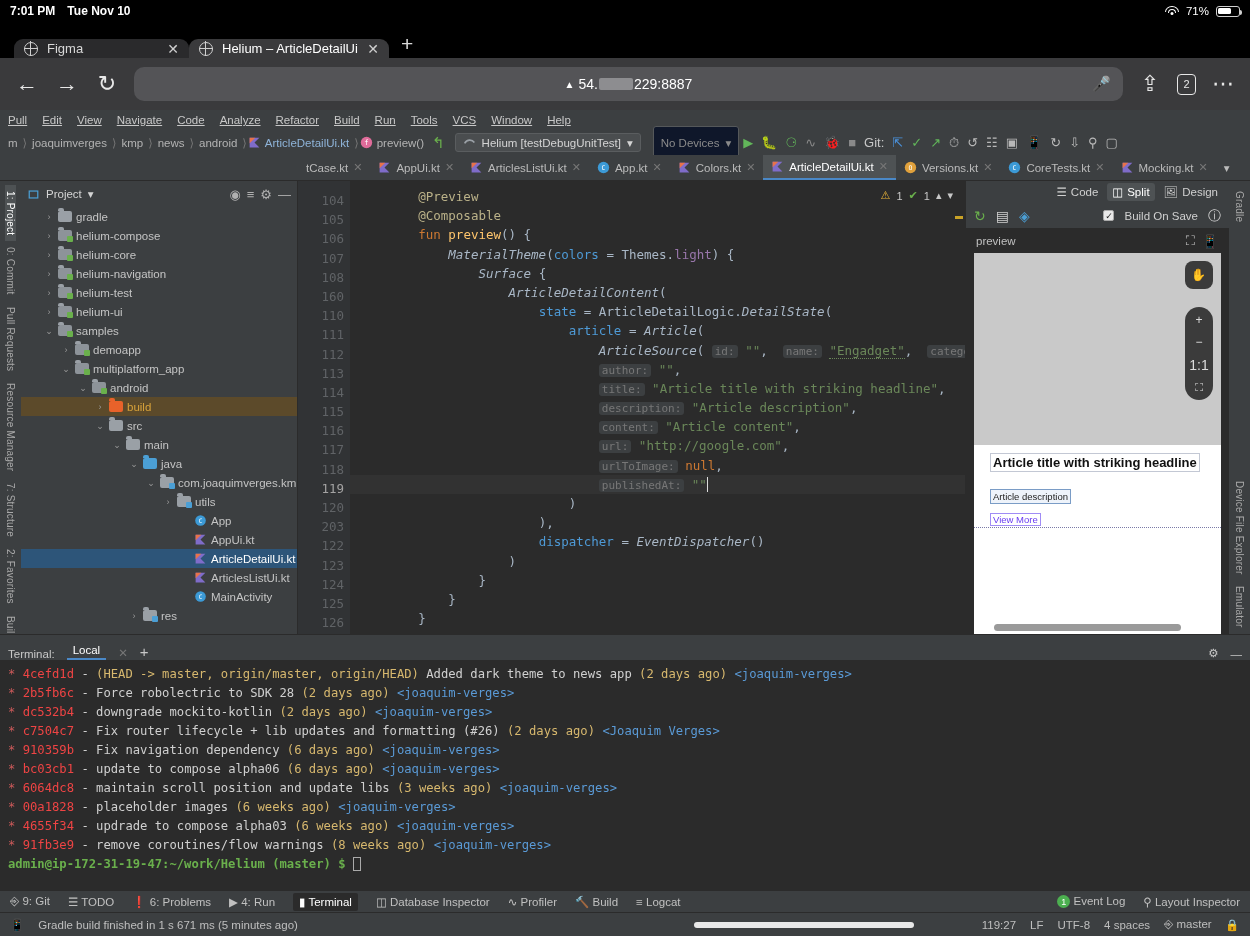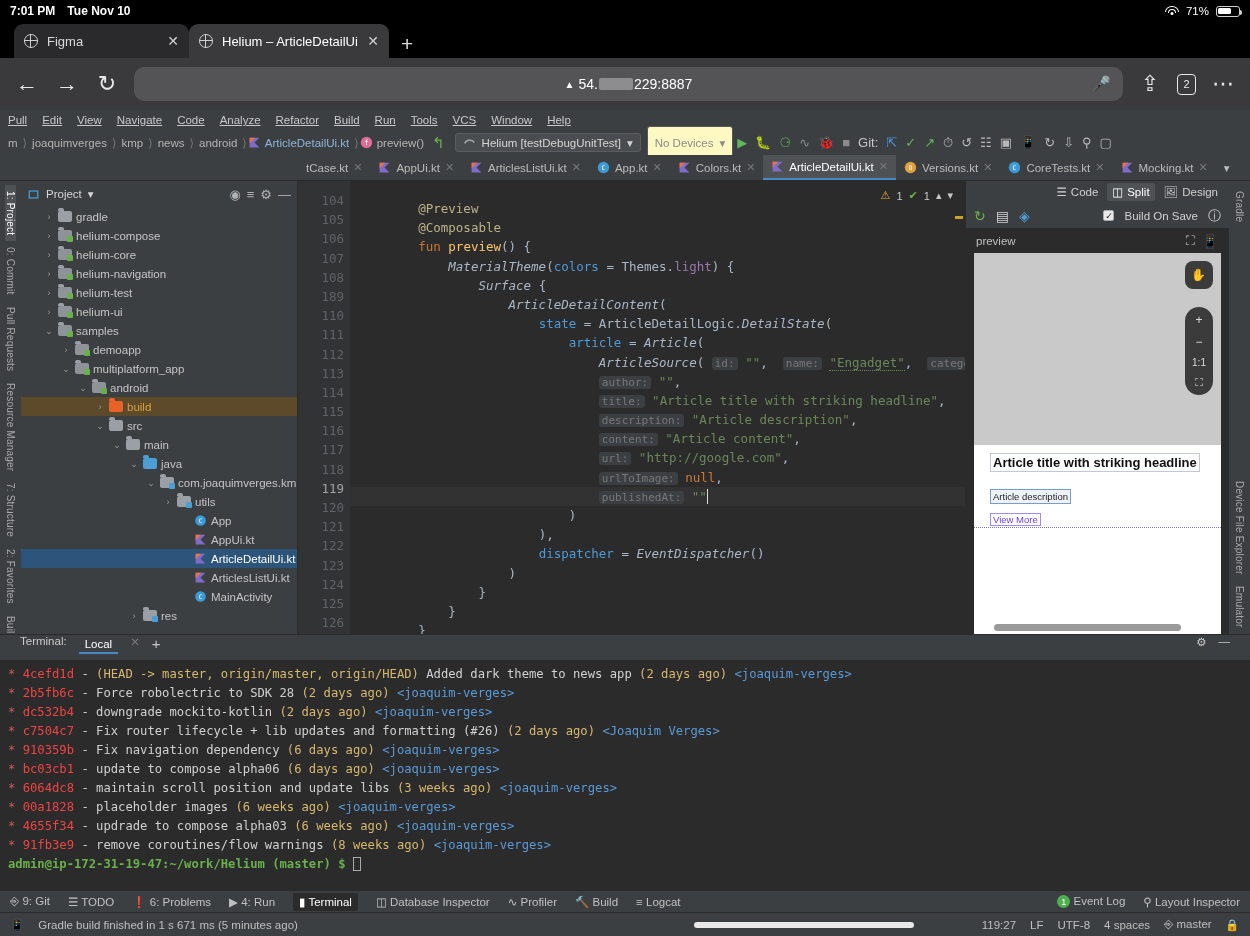--- a/index.html
+++ b/index.html
@@ -14,21 +14,21 @@
   .wifi-ico i { position:absolute; left:50%; transform:translateX(-50%); border:1.6px solid #fff; border-bottom:none; border-radius:50% 50% 0 0 / 100% 100% 0 0; }
   .wifi-ico i.a { width:14px; height:6px; top:0; }
   .wifi-ico i.b { width:8px; height:4px; top:3px; }
   .wifi-ico i.c { width:3px; height:3px; top:6px; background:#fff; border-radius:50%; border:none; }
   .batt { width:24px; height:11px; border:1.3px solid #cfcfcf; border-radius:3px; position:relative; }
   .batt:after { content:""; position:absolute; right:-3px; top:3px; width:2px; height:5px; background:#cfcfcf; border-radius:0 2px 2px 0; }
   .batt i { position:absolute; left:1.3px; top:1.3px; bottom:1.3px; width:60%; background:#fff; border-radius:1.5px; display:block; }
 
   
   #tabsbar { height:36px; background:#000; display:flex; align-items:flex-end; padding-left:14px; }
-  .btab { height:34px; min-width:175px; max-width:200px; border-radius:9px 9px 0 0; display:flex; align-items:center; padding:0 10px; gap:9px; font-size:13px; }
+  .btab { height:19px; min-width:175px; max-width:200px; border-radius:9px 9px 0 0; display:flex; align-items:center; padding:0 10px; gap:9px; font-size:13px; }
   .btab.inactive { background:#2a2a2c; color:#d8d8d8; }
   .btab.active { background:#3a3a3c; color:#fff; }
   .btab .title { flex:1; overflow:hidden; white-space:nowrap; text-overflow:clip; }
   .globe { width:14px; height:14px; border-radius:50%; border:1.4px solid #cfcfcf; position:relative; flex:none; }
   .globe:before { content:""; position:absolute; left:5px; top:-1.4px; bottom:-1.4px; width:0; border-left:1.2px solid #cfcfcf; }
   .globe:after { content:""; position:absolute; left:-1.4px; right:-1.4px; top:5px; height:0; border-top:1.2px solid #cfcfcf; }
   .xbtn { font-size:14px; color:#cfcfcf; cursor:default; line-height:1; }
   .plusbtn { color:#d8d8d8; font-size:21px; padding:0 12px 4px 12px; line-height:1; }
 
   
@@ -44,21 +44,21 @@
   #ide { height:826px; background:#3c3f41; display:flex; flex-direction:column; }
   #menubar { height:20px; background:#3c3f41; display:flex; align-items:center; padding-left:6px; gap:11px; font-size:11.5px; color:#c8c8c8; }
   #menubar span { padding:0 2px; }
 
   #navrow { height:25px; background:#3c3f41; display:flex; align-items:center; padding-left:4px; gap:0; font-size:11.5px; }
   .crumb { color:#b3b3b3; padding:0 4px; white-space:nowrap; }
   .crumb.file { color:#8fb4d9; }
   .crumb.sep { color:#777; padding:0 1px; }
   .kico { width:13px; height:13px; flex:none; display:inline-block; vertical-align:-2px; }
   .runcfg { height:19px; background:#4a4d4f; border:1px solid #5a5d5f; border-radius:3px; display:flex; align-items:center; gap:6px; padding:0 7px; color:#d4d4d4; font-size:11.5px; margin-left:6px; }
-  .devcfg { height:19px; background:#fef9c3; border:1px solid #55585a; border-radius:3px; display:flex; align-items:center; gap:6px; padding:16px 7px; color:#8a8a8a; font-size:11.5px; margin-left:6px; }
+  .devcfg { height:19px; background:#0f172a; border:1px solid #55585a; border-radius:3px; display:flex; align-items:center; gap:6px; padding:16px 7px; color:#8a8a8a; font-size:11.5px; margin-left:12px; }
   .tbico { font-size:13px; margin:0 4px; color:#b8b8b8; }
 
   #tabrow { height:26px; background:#3c3f41; display:flex; align-items:stretch; border-bottom:1px solid #2b2b2b; }
   .etab { display:flex; align-items:center; gap:5px; padding:0 8px; font-size:11.5px; color:#bbb; white-space:nowrap; }
   .etab.sel { background:#4e5254; color:#fff; border-bottom:2px solid #4a88c7; }
   .etab .x { color:#777; font-size:11px; }
 
   #body { flex:1; display:flex; min-height:0; }
 
   
@@ -87,21 +87,21 @@
   .fold.orange:before { background:#e8622a; }
   .fold.pkg:after { content:""; position:absolute; right:-1px; bottom:-1px; width:6px; height:6px; background:#4b9fd5; border-radius:1px; }
   .fico { width:13px; height:13px; flex:none; position:relative; }
 
   
   #editor { flex:1; background:#2b2b2b; display:flex; flex-direction:column; min-width:0; position:relative; }
   #codearea { flex:1; display:flex; font-family:"DejaVu Sans Mono", monospace; font-size:12.5px; position:relative; overflow:hidden; }
   #gutter { width:52px; background:#313335; color:#606366; text-align:right; padding-top:6px; flex:none; }
   .gln { height:19.2px; line-height:19.2px; padding-right:6px; }
   .gln.cur { color:#a4a3a3; }
-  #codelines { flex:1; padding-top:14px; position:relative; overflow:hidden; }
+  #codelines { flex:1; padding-top:2px; position:relative; overflow:hidden; }
   .cline { height:19.2px; line-height:19.2px; white-space:pre; padding-left:8px; }
   .cline.cur { background:#323232; }
   .k-ann { color:#bbb289; }
   .k-kw { color:#cc7832; }
   .k-fn { color:#ffc66d; }
   .k-cls { color:#a9b7c6; font-style:italic; }
   .k-pl  { color:#a9b7c6; }
   .k-str { color:#6a8759; }
   .k-prop{ color:#9876aa; }
   .k-hint{ color:#777; background:#3c3f41; border-radius:3px; padding:0 3px; font-size:11px; }
@@ -129,21 +129,21 @@
   .pvtitle { font-family:"Liberation Sans", sans-serif; font-weight:bold; font-size:13px; color:#111; position:absolute; left:16px; top:8px; white-space:nowrap; border:1px solid #c3c8d4; padding:1px 2px; }
   .pvdesc { font-size:9.5px; color:#222; position:absolute; left:16px; top:44px; border:1px solid #7a9cc6; background:#eef3fa; padding:1px 2px; }
   .pvlink { font-size:9.5px; color:#6a3df0; position:absolute; left:16px; top:68px; border:1px solid #a08cf5; padding:0 2px; }
   .pvdash { position:absolute; left:0; right:0; top:82px; border-top:1px dotted #7a7aa8; }
   #pvzoom { position:absolute; right:8px; top:54px; width:28px; background:#3b3b3b; border-radius:14px; display:flex; flex-direction:column; align-items:center; padding:6px 0; gap:8px; color:#ddd; font-size:12px; }
   #pvpan { position:absolute; right:8px; top:8px; width:28px; height:28px; background:#3b3b3b; border-radius:8px; display:flex; align-items:center; justify-content:center; }
   #pvhscroll { position:absolute; left:20px; right:40px; bottom:3px; height:7px; background:#9a9a9a; border-radius:4px; }
 
   
   #terminal { height:257px; background:#2b2b2b; display:flex; flex-direction:column; border-top:1px solid #2b2b2b; }
-  #termhead { height:25px; background:#3c3f41; display:flex; align-items:flex-start; gap:12px; padding:0 20px; font-size:11.5px; color:#c8c8c8; }
+  #termhead { height:25px; background:#3c3f41; display:flex; align-items:flex-end; gap:12px; padding:0 8px; font-size:11.5px; color:#c8c8c8; }
   #termhead .ttab { border-bottom:2px solid #4a88c7; padding:3px 6px 2px 6px; color:#fff; }
   #termhead .sp { flex:1; }
   #termout { flex:1; font-family:"DejaVu Sans Mono", monospace; font-size:12.2px; padding:5px 8px; overflow:hidden; line-height:19px; white-space:pre; }
   .t-star { color:#cc5a5a; }
   .t-hash { color:#ef4444; }
   .t-msg  { color:#d0d0d0; }
   .t-date { color:#d7b86e; }
   .t-auth { color:#5a9ad6; }
   .t-head { color:#d7b86e; }
   .t-prompt{ color:#6ab04c; font-weight:bold; }
@@ -525,33 +525,33 @@
         <span>▾</span>
       </div>
       <div id="codearea">
         <div id="gutter">
             <div class="gln" style="height: 4px;"></div>
             <div class="gln">104</div>
             <div class="gln">105</div>
             <div class="gln">106</div>
             <div class="gln">107</div>
             <div class="gln">108</div>
-            <div class="gln">189</div>
+            <div class="gln">160</div>
             <div class="gln">110</div>
             <div class="gln">111</div>
             <div class="gln">112</div>
             <div class="gln">113</div>
             <div class="gln">114</div>
             <div class="gln">115</div>
             <div class="gln">116</div>
             <div class="gln">117</div>
             <div class="gln">118</div>
             <div class="gln cur">119</div>
             <div class="gln">120</div>
-            <div class="gln">121</div>
+            <div class="gln">203</div>
             <div class="gln">122</div>
             <div class="gln">123</div>
             <div class="gln">124</div>
             <div class="gln">125</div>
             <div class="gln">126</div>
           </div>
         <div id="codelines">
             <div class="cline" style="height: 4px;"></div>
             <div class="cline">        <span class="k-ann">@Preview</span></div>
             <div class="cline">        <span class="k-ann">@Composable</span></div>
@@ -618,21 +618,21 @@
           <div id="pvphone">
             <div class="pvtitle">Article title with striking headline</div>
             <div class="pvdesc">Article description</div>
             <div class="pvlink">View More</div>
             <div class="pvdash"></div>
           </div>
           <div id="pvpan">✋</div>
           <div id="pvzoom">
             <span>+</span>
             <span>−</span>
-            <span style="font-size:10px;">1:1</span>
+            <span style="font-size:14px;">1:1</span>
             <span style="font-size:11px;">⛶</span>
           </div>
           <div id="pvhscroll"></div>
         </div>
       </div>
     </div>
 
     <div class="vstrip">
       <div class="vlabel">Gradle</div>
       <div class="vspacer"></div>

